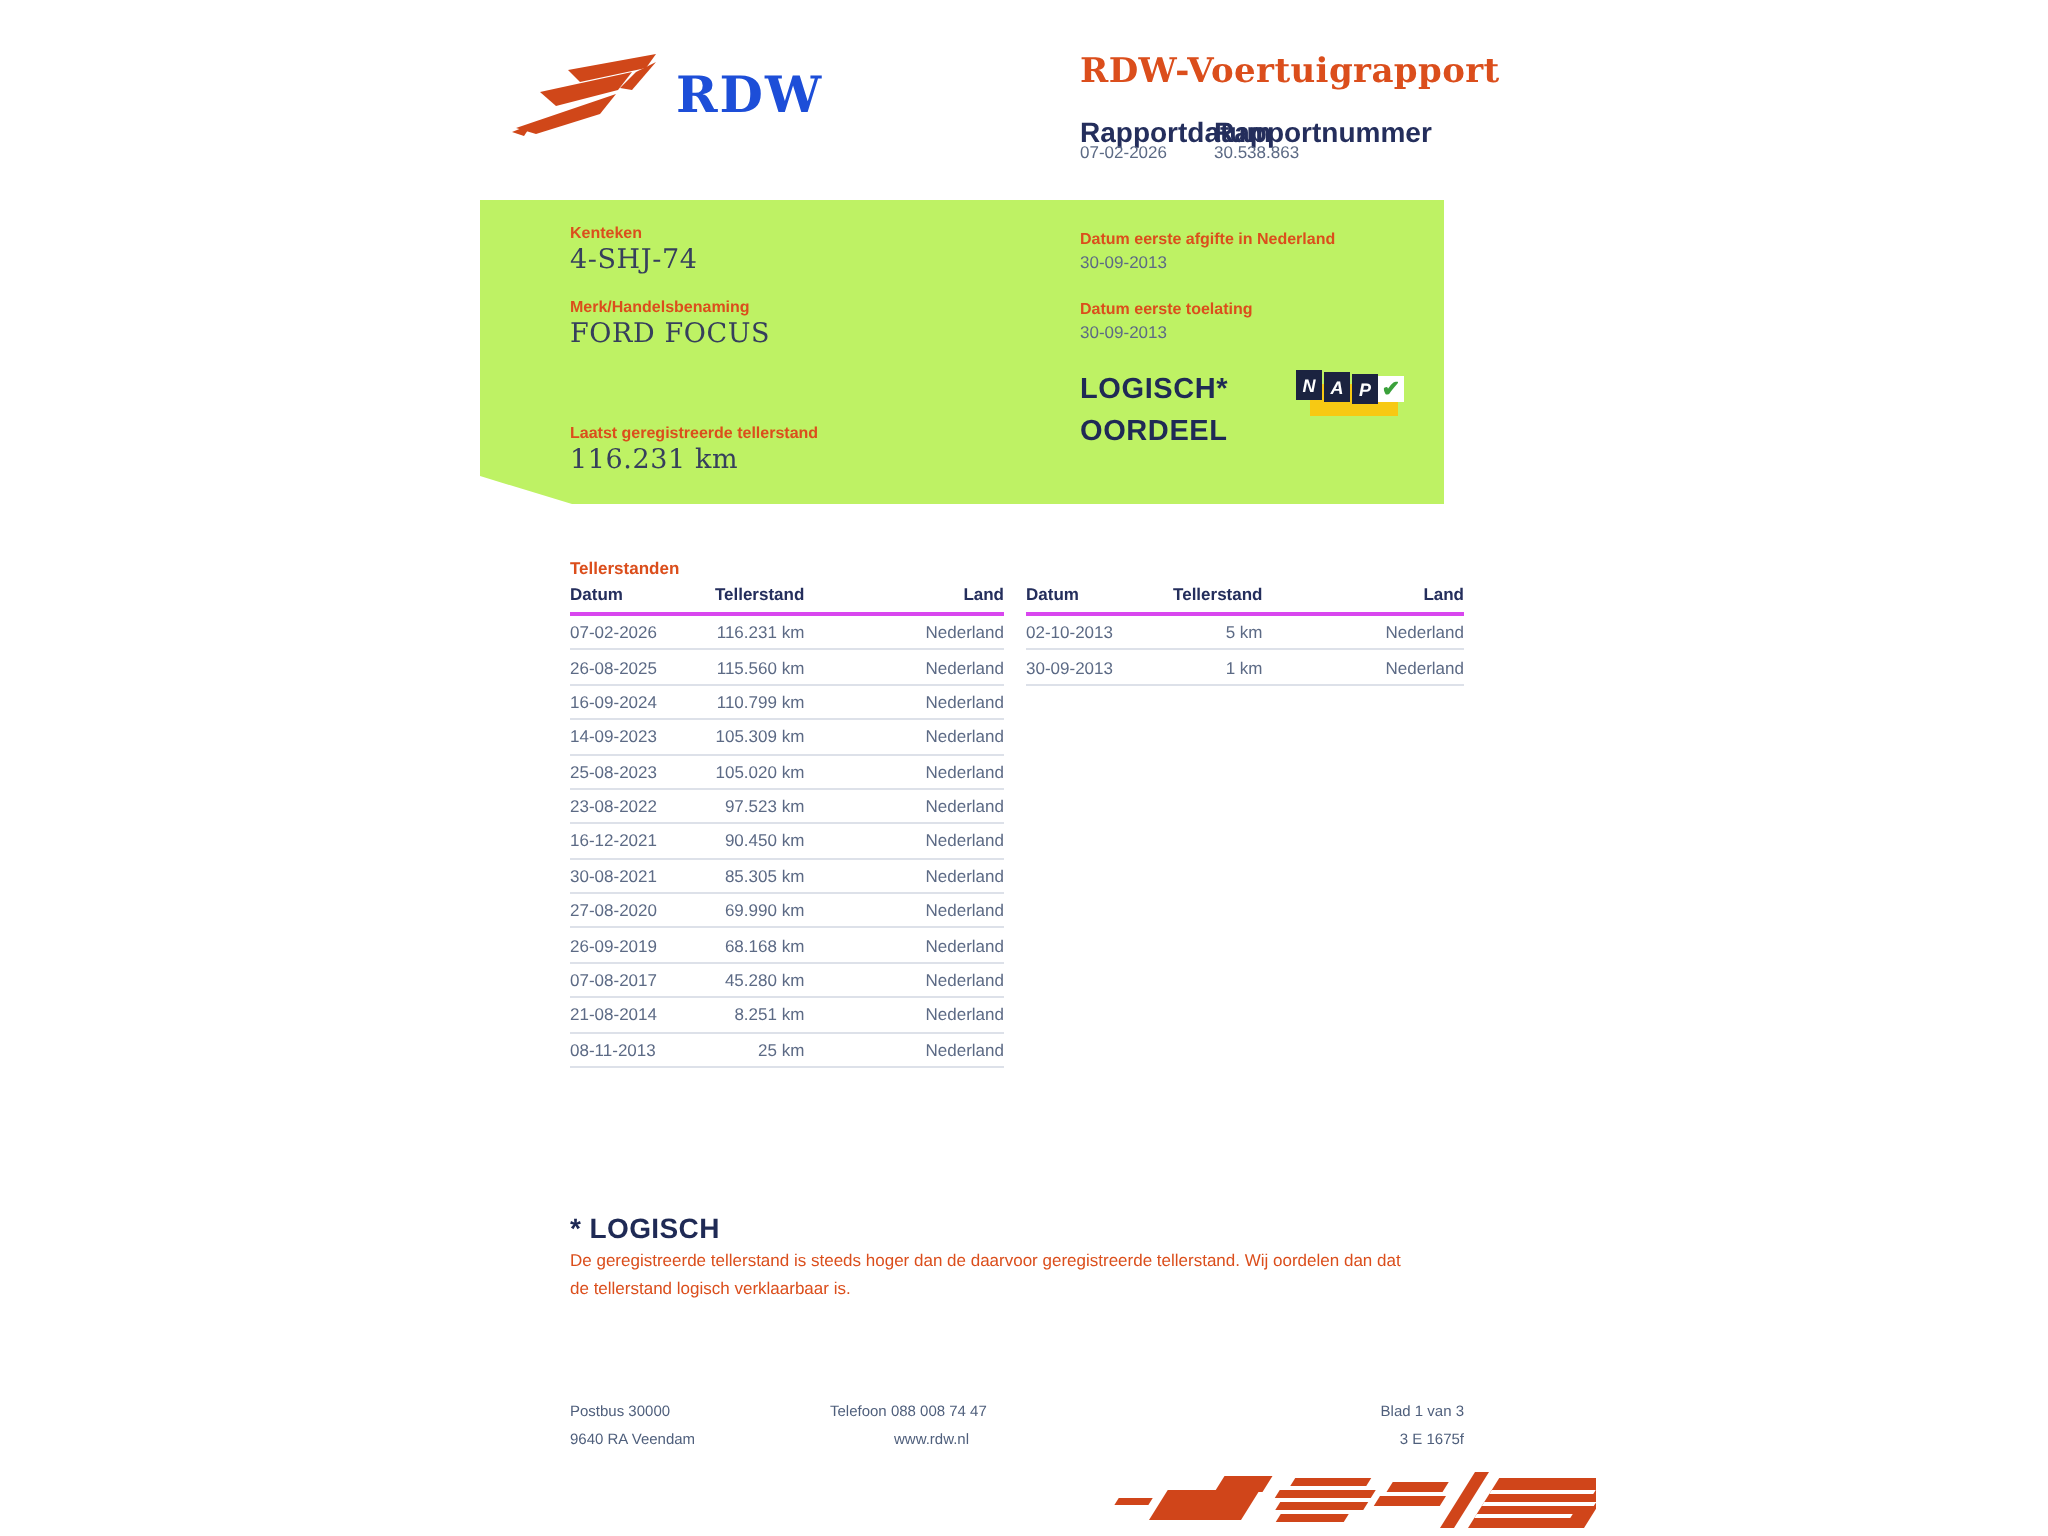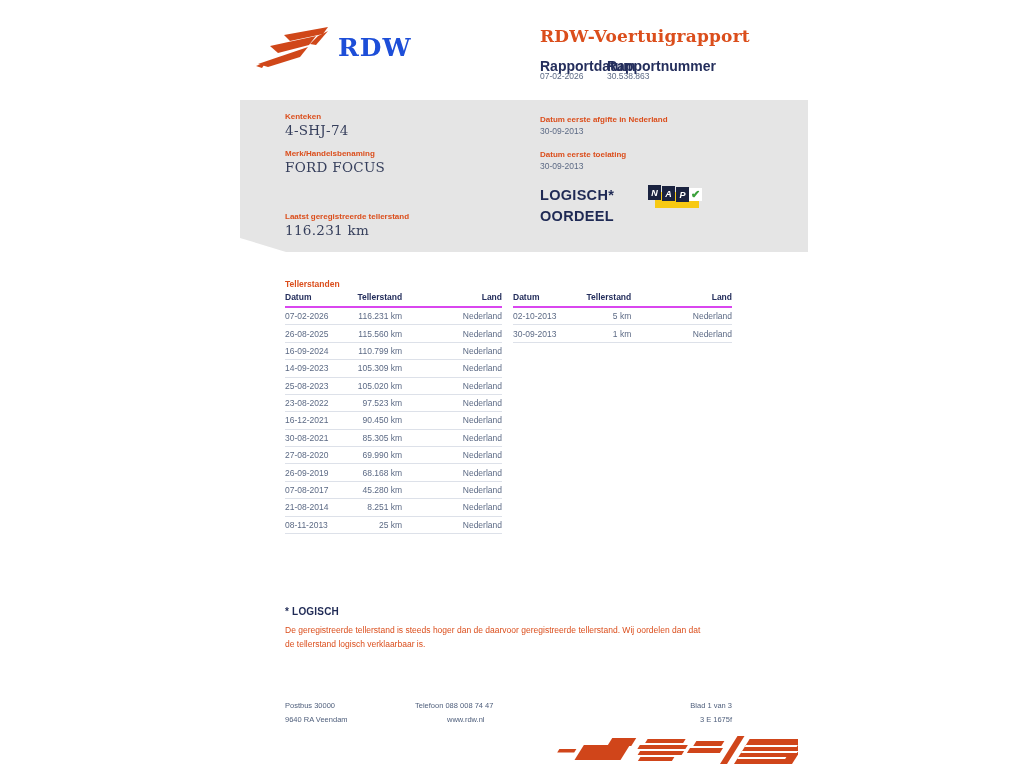--- a/index.html
+++ b/index.html
@@ -23,22 +23,22 @@
   }
   .meta-label { font-size:14px; font-weight:700; color:#242E5C; }
   .meta-value { font-size:8.5px; color:#5C6A85; }
   #meta-date-label   { left:540px; top:58px; }
   #meta-number-label { left:607px; top:58px; }
   #meta-date-value   { left:540px; top:71px; }
   #meta-number-value { left:607px; top:71px; }
 
   
   #vehicle-panel {
-    left:240px; top:100px; width:568px; height:152px;
-    background:#e5e5e5;
+    left:240px; top:100px; width:482px; height:152px;
+    background:#bef264;
     clip-path: polygon(0 0, 100% 0, 100% 100%, 46px 100%, 0 calc(100% - 14px));
   }
   .fld-label { position:absolute; font-size:8px; font-weight:700; color:#DB4E1C; }
   .fld-serif {
     position:absolute; font-family:"DejaVu Serif", serif;
     font-size:13.5px; color:#363F5C; letter-spacing:.3px;
   }
   .fld-small { position:absolute; font-size:8.5px; color:#5C6A85; }
   #oordeel {
     position:absolute; left:300px; top:85px; font-size:14.5px; font-weight:800;
@@ -73,21 +73,21 @@
   .ts-table td {
     font-size:8.5px; color:#5C6A85; padding:3.2px 0;
     border-bottom:1px solid #DDE1E9; white-space:nowrap;
   }
   .ts-table th:nth-child(1), .ts-table td:nth-child(1) { width:28%; text-align:left; }
   .ts-table th:nth-child(2), .ts-table td:nth-child(2) { width:26%; text-align:right; }
   .ts-table th:nth-child(3), .ts-table td:nth-child(3) { width:46%; text-align:right; }
 
   
   #footnote-heading {
-    left:285px; top:606px; font-size:10px; font-weight:800; color:#1F2A55; letter-spacing:.2px;
+    left:285px; top:606px; font-size:14px; font-weight:800; color:#1F2A55; letter-spacing:.2px;
   }
   #footnote-text {
     left:285px; top:623px; width:418px; font-size:8.5px; line-height:14px; color:#DB4E1C;
   }
 
   
   .foot { font-size:7.5px; color:#4F5F7C; }
   #foot-postbus { left:285px; top:701px; }
   #foot-plaats  { left:285px; top:715px; }
   #foot-tel     { left:415px; top:701px; }

